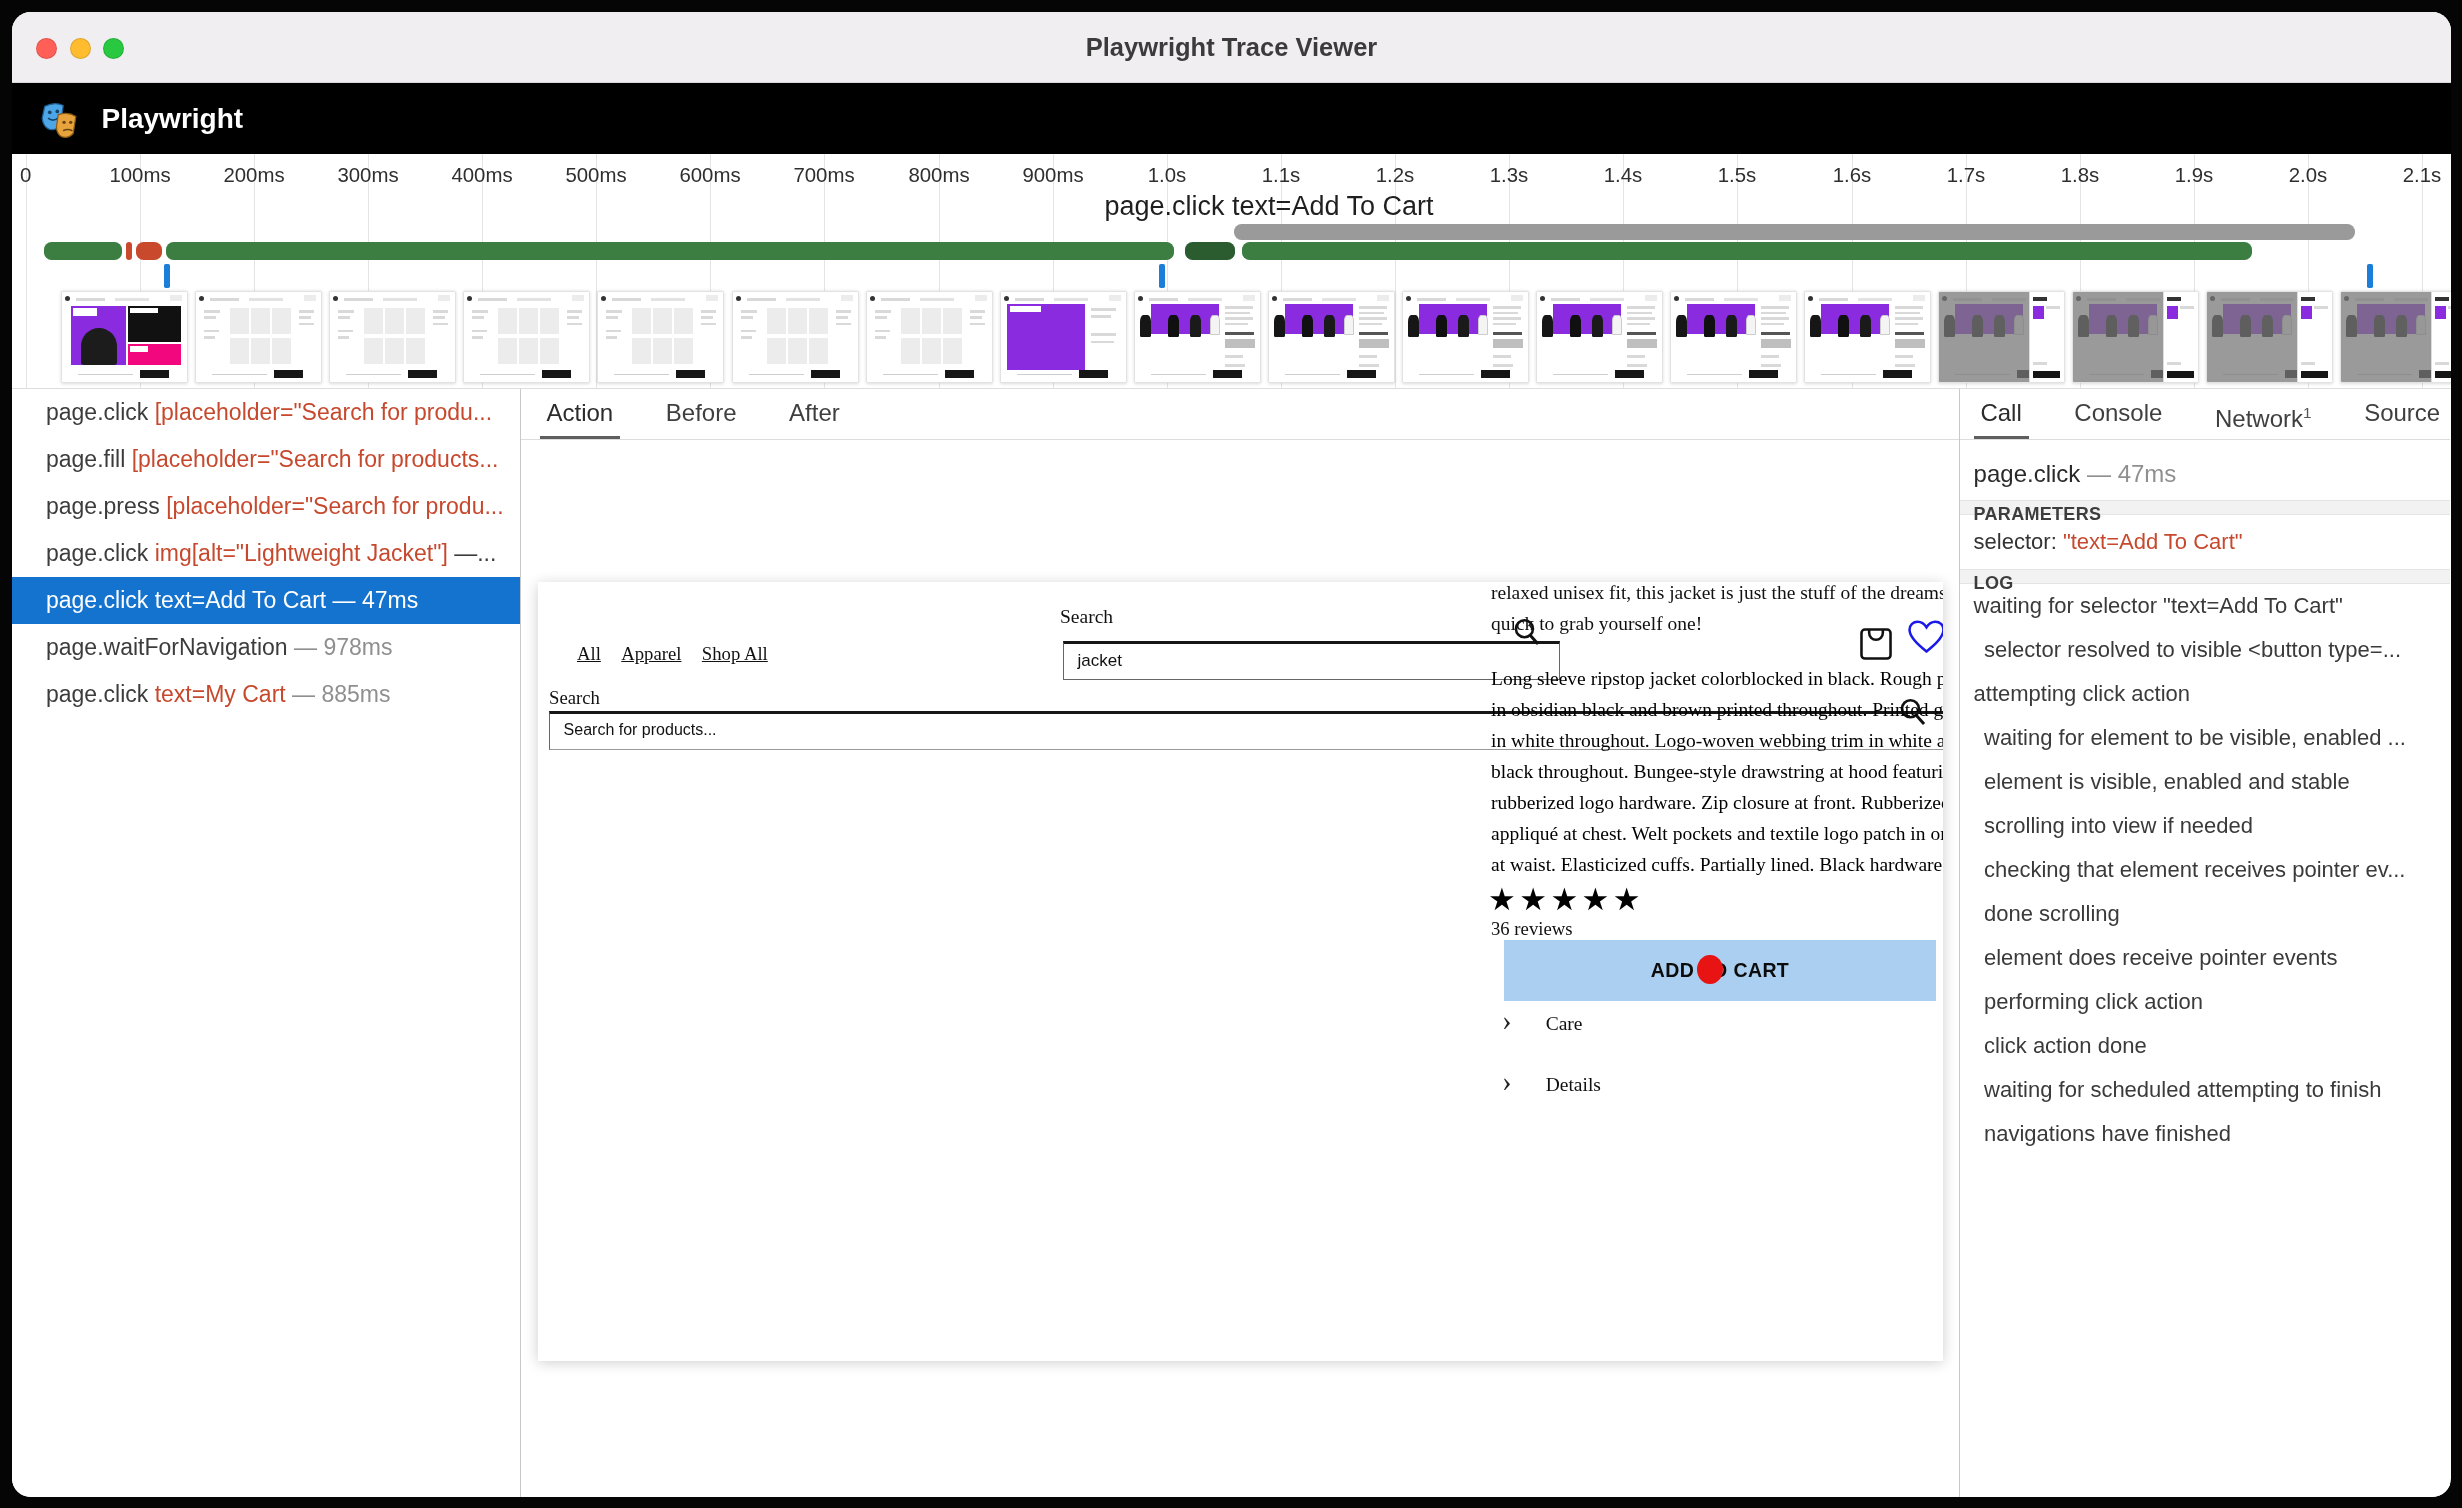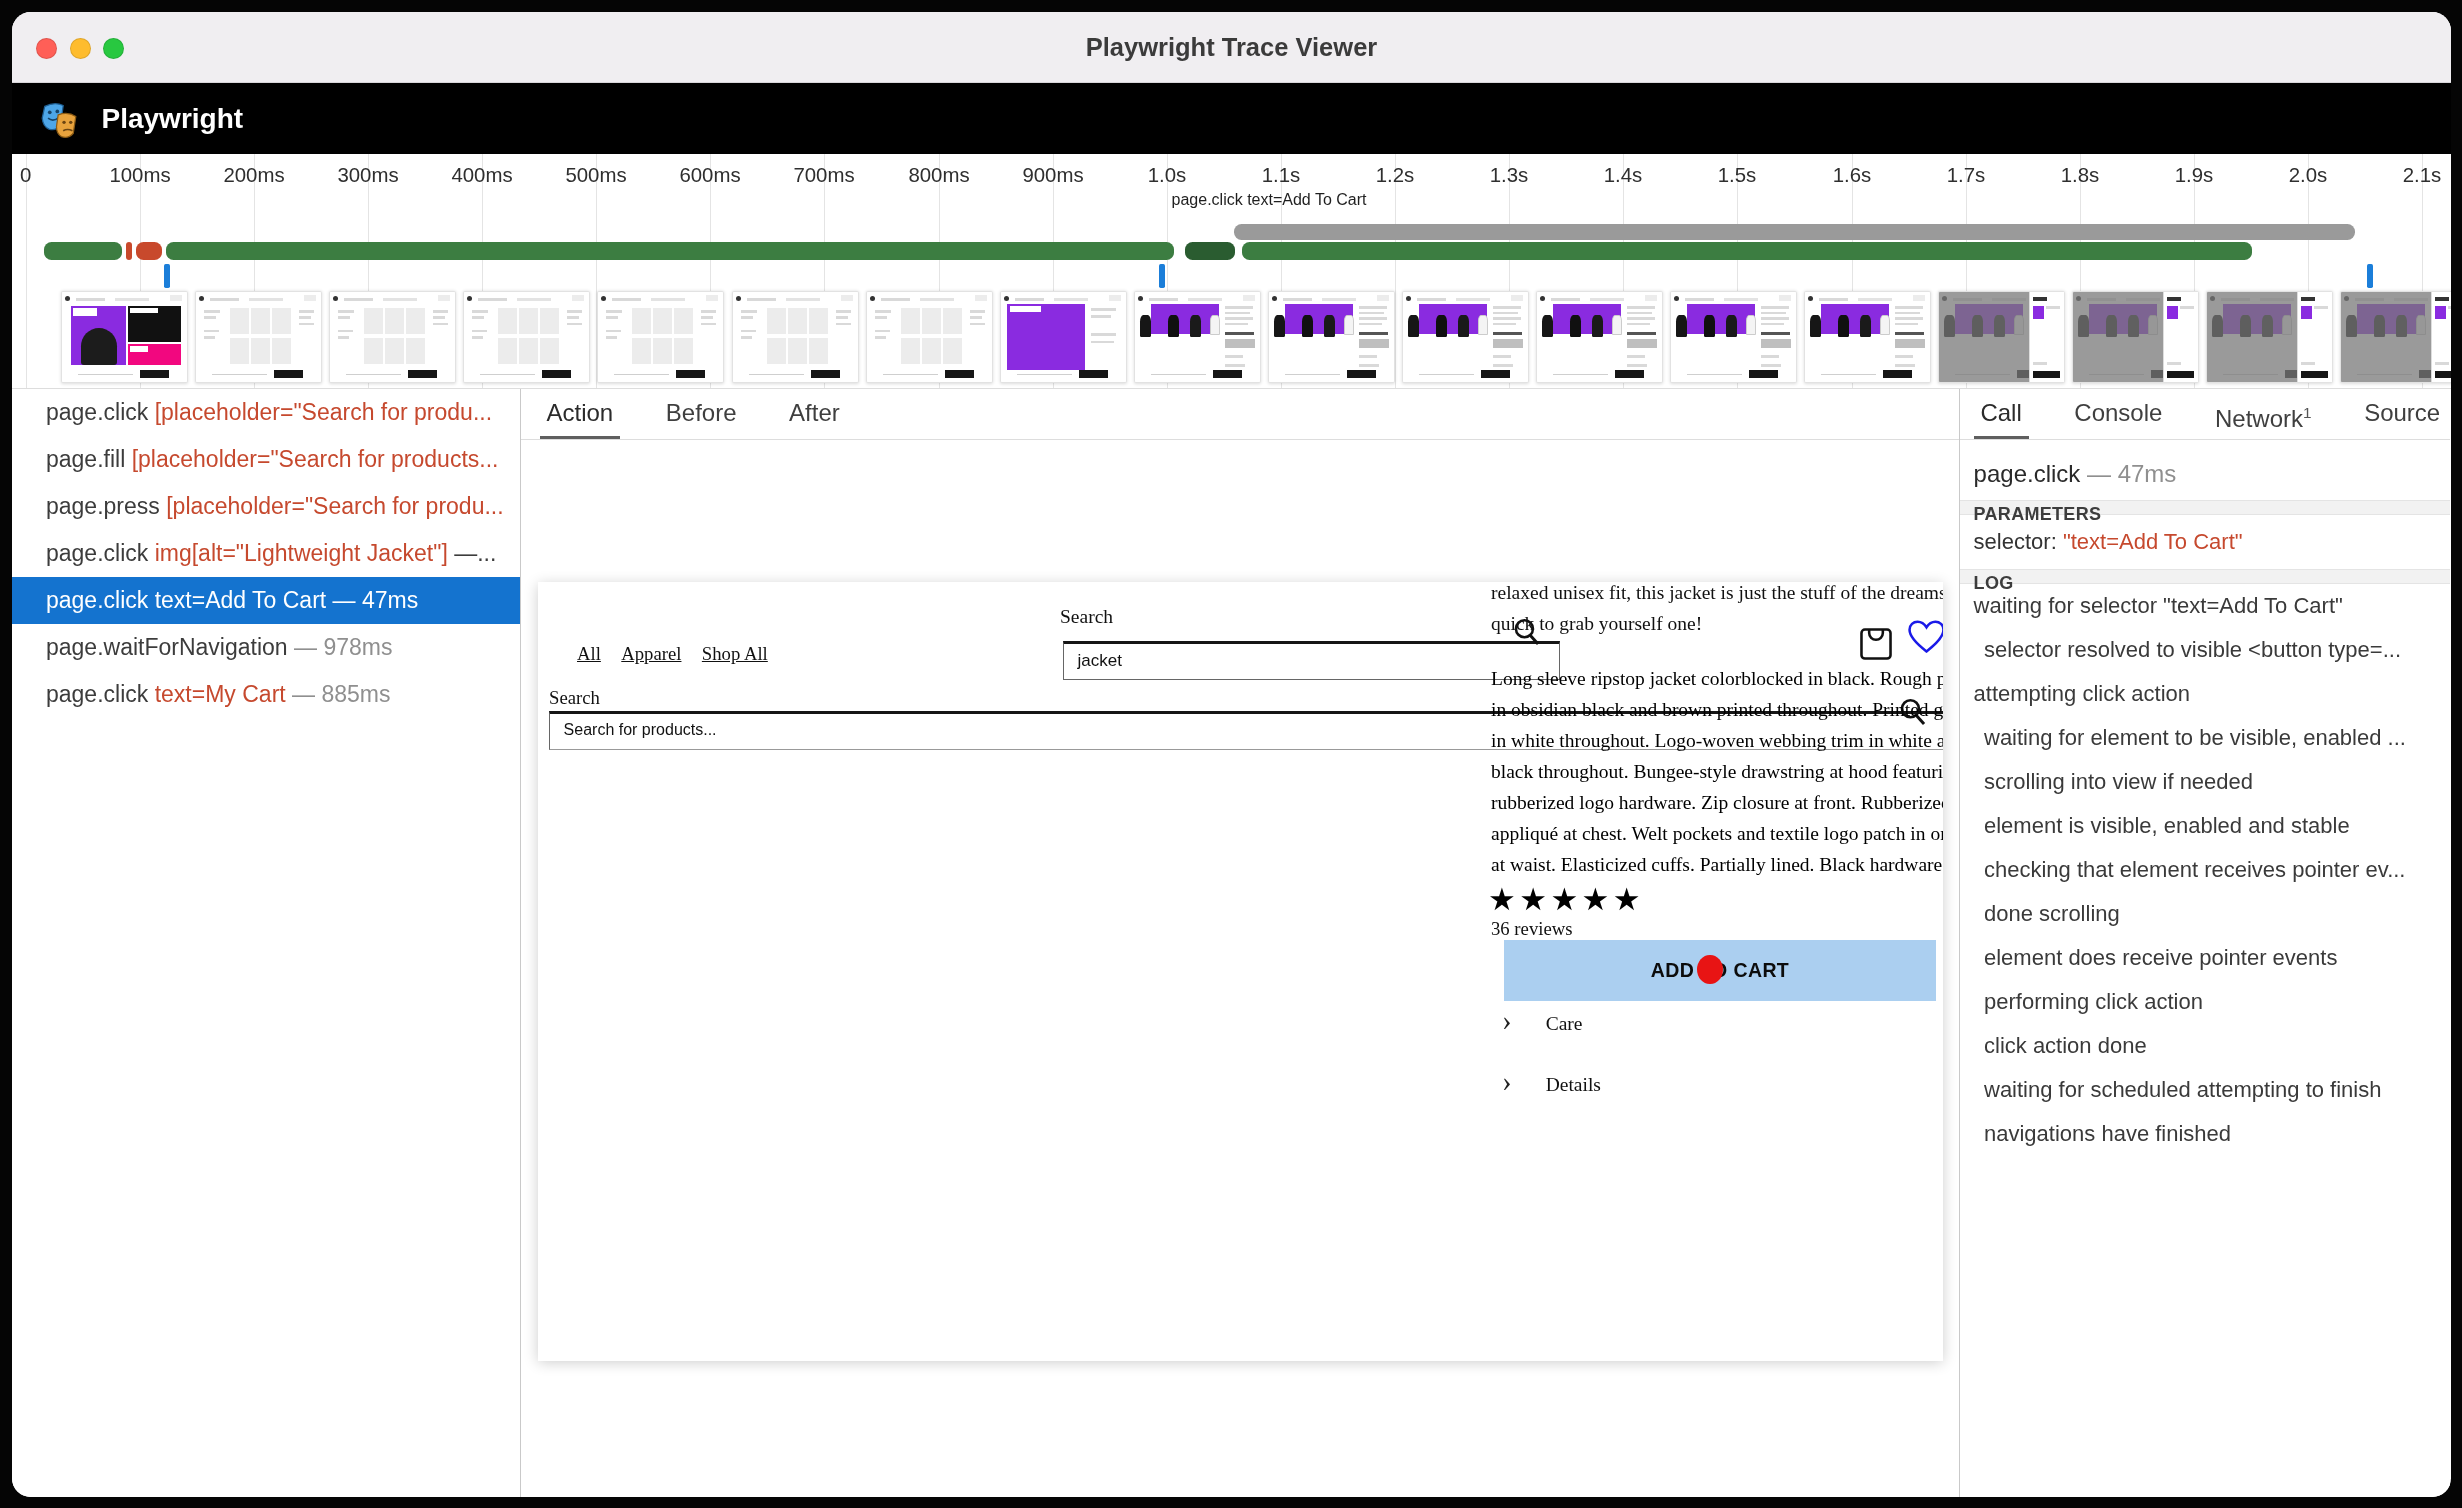--- a/index.html
+++ b/index.html
@@ -13,21 +13,21 @@
   .titlebar .wtitle { position:absolute; left:0; right:0; top:0; height:71px; line-height:71px; text-align:center; font-size:25.5px; font-weight:bold; color:#3b3b3b; }
 
   
   .appheader { height:71px; background:#000; display:flex; align-items:center; padding-left:25.5px; }
   .appheader .appname { color:#fff; font-size:28px; font-weight:bold; margin-left:22px; }
 
   
   .timeline { position:relative; height:235px; background:#fff; border-bottom:0.8px solid #ddd; overflow:hidden; }
   .gridline { position:absolute; top:0; bottom:0; width:0.8px; background:#e4e4e4; }
   .tick { position:absolute; top:10.2px; transform:translateX(-50%); font-size:20.4px; color:#2f2f2f; white-space:nowrap; }
-  .tl-label { position:absolute; top:37px; transform:translateX(-50%); font-size:16px; color:#1f1f1f; white-space:nowrap; }
+  .tl-label { position:absolute; top:37px; transform:translateX(-50%); font-size:27px; color:#1f1f1f; white-space:nowrap; }
   .bar { position:absolute; border-radius:7.6px; }
   .bar.upper { top:70px; height:16px; }
   .bar.lower { top:88px; height:18px; }
   .marker { position:absolute; top:110px; width:6px; height:24px; border-radius:1.7px; background:#1b7ed9; }
 
   
   .thumb { position:absolute; top:137px; width:127px; height:92px; background:#fff; border:0.8px solid #e2e2e2; border-radius:1.7px; box-shadow:0 0.8px 3.4px rgba(0,0,0,.14); overflow:hidden; }
   .thumb * { position:absolute; }
   .t-line { background:#d9d9d9; height:2.5px; }
   .t-box { background:#ececec; }
@@ -698,22 +698,22 @@
       <div class="param-line">
         <span>selector:</span>
         <span class="red"> "text=Add To Cart"</span>
       </div>
       <div class="sec-band">LOG</div>
       <div id="log-list">
           <div class="log-row">waiting for selector "text=Add To Cart"</div>
           <div class="log-row indent">selector resolved to visible &lt;button type=...</div>
           <div class="log-row">attempting click action</div>
           <div class="log-row indent">waiting for element to be visible, enabled ...</div>
+          <div class="log-row indent">element is visible, enabled and stable</div>
           <div class="log-row indent">scrolling into view if needed</div>
-          <div class="log-row indent">element is visible, enabled and stable</div>
           <div class="log-row indent">checking that element receives pointer ev...</div>
           <div class="log-row indent">done scrolling</div>
           <div class="log-row indent">element does receive pointer events</div>
           <div class="log-row indent">performing click action</div>
           <div class="log-row indent">click action done</div>
           <div class="log-row indent">waiting for scheduled attempting to finish</div>
           <div class="log-row indent">navigations have finished</div>
         </div>
     </section>
   </div>

